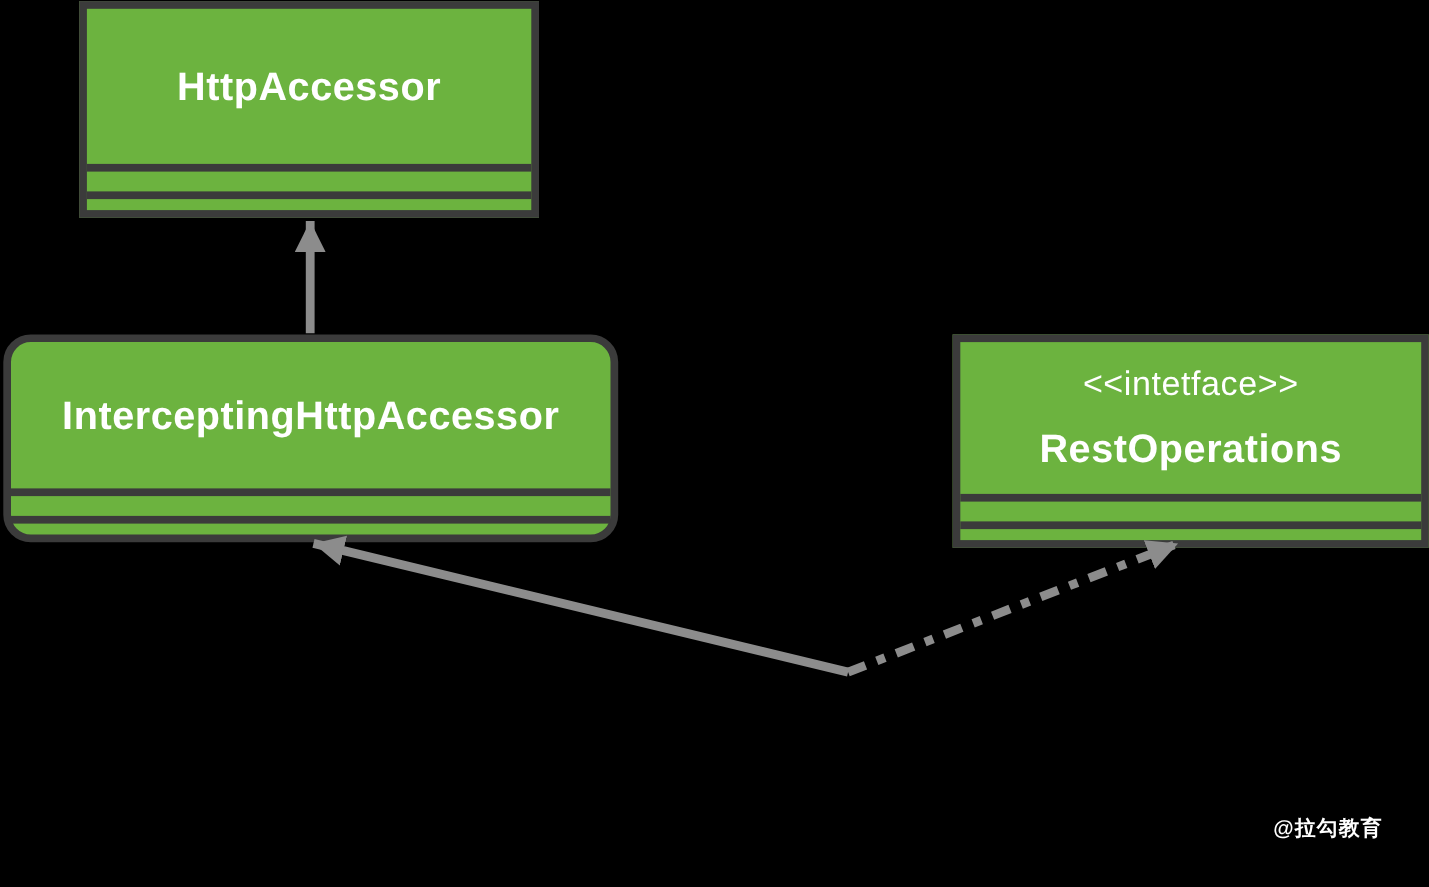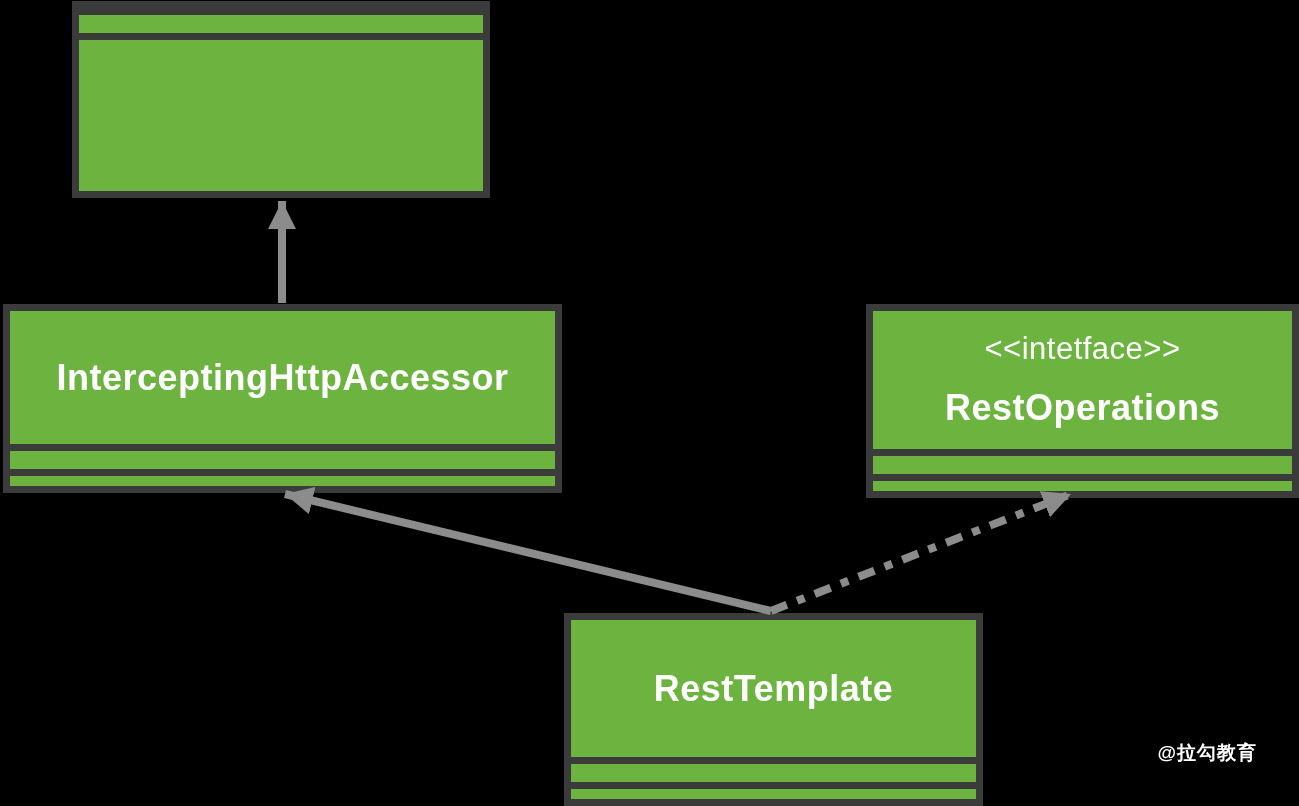--- a/index.html
+++ b/index.html
@@ -43,21 +43,21 @@
     font-size: 31px;
     font-weight: normal;
     margin-bottom: 20px;
     letter-spacing: 0.5px;
   }
 
   .comp-fields  { height: 25px; border-top: 7px solid #3b3b3b; }
   .comp-methods { height: 17px; border-top: 7px solid #3b3b3b; }
 
   #box-http-accessor            { left: 72px;  top: 1px;   width: 418px; height: 197px; }
-  #box-intercepting             { left: 3px;   top: 304px; width: 559px; height: 189px; }
+  #box-intercepting             { left: 3px;   top: 304px; width: 559px; height: 189px; border-radius: 25px; }
   #box-rest-operations          { left: 866px; top: 304px; width: 433px; height: 194px; }
   #box-rest-template            { left: 564px; top: 613px; width: 419px; height: 193px; }
 
   .arrows {
     position: absolute;
     left: 0; top: 0;
     width: 1299px;
     height: 806px;
     pointer-events: none;
   }
@@ -71,20 +71,23 @@
     font-weight: bold;
     letter-spacing: 1px;
   }
 </style>
 </head>
 <body>
 
 <div class="canvas">
 
   <div class="uml-box" id="box-http-accessor">
+    <div class="uml-title">
+      <span class="class-name">HttpAccessor</span>
+    </div>
     <div class="comp-fields"></div>
     <div class="comp-methods"></div>
   </div>
 
   <div class="uml-box" id="box-intercepting">
     <div class="uml-title">
       <span class="class-name">InterceptingHttpAccessor</span>
     </div>
     <div class="comp-fields"></div>
     <div class="comp-methods"></div>
@@ -92,27 +95,20 @@
 
   <div class="uml-box" id="box-rest-operations">
     <div class="uml-title">
       <span class="stereotype">&lt;&lt;intetface&gt;&gt;</span>
       <span class="class-name">RestOperations</span>
     </div>
     <div class="comp-fields"></div>
     <div class="comp-methods"></div>
   </div>
 
-  <div class="uml-box" id="box-rest-template">
-    <div class="uml-title">
-      <span class="class-name">RestTemplate</span>
-    </div>
-    <div class="comp-fields"></div>
-    <div class="comp-methods"></div>
-  </div>
 
   <svg class="arrows" viewBox="0 0 1299 806" xmlns="http://www.w3.org/2000/svg">
     <defs>
       <marker id="tri-head" viewBox="0 0 10 10" refX="10" refY="5" markerWidth="3.5" markerHeight="3.5" orient="auto">
         <path d="M 0 0 L 10 5 L 0 10 Z" fill="#8c8c8c"></path>
       </marker>
     </defs>
 
     <line x1="282" y1="303" x2="282" y2="201" stroke="#8c8c8c" stroke-width="8" marker-end="url(#tri-head)"></line>
 

